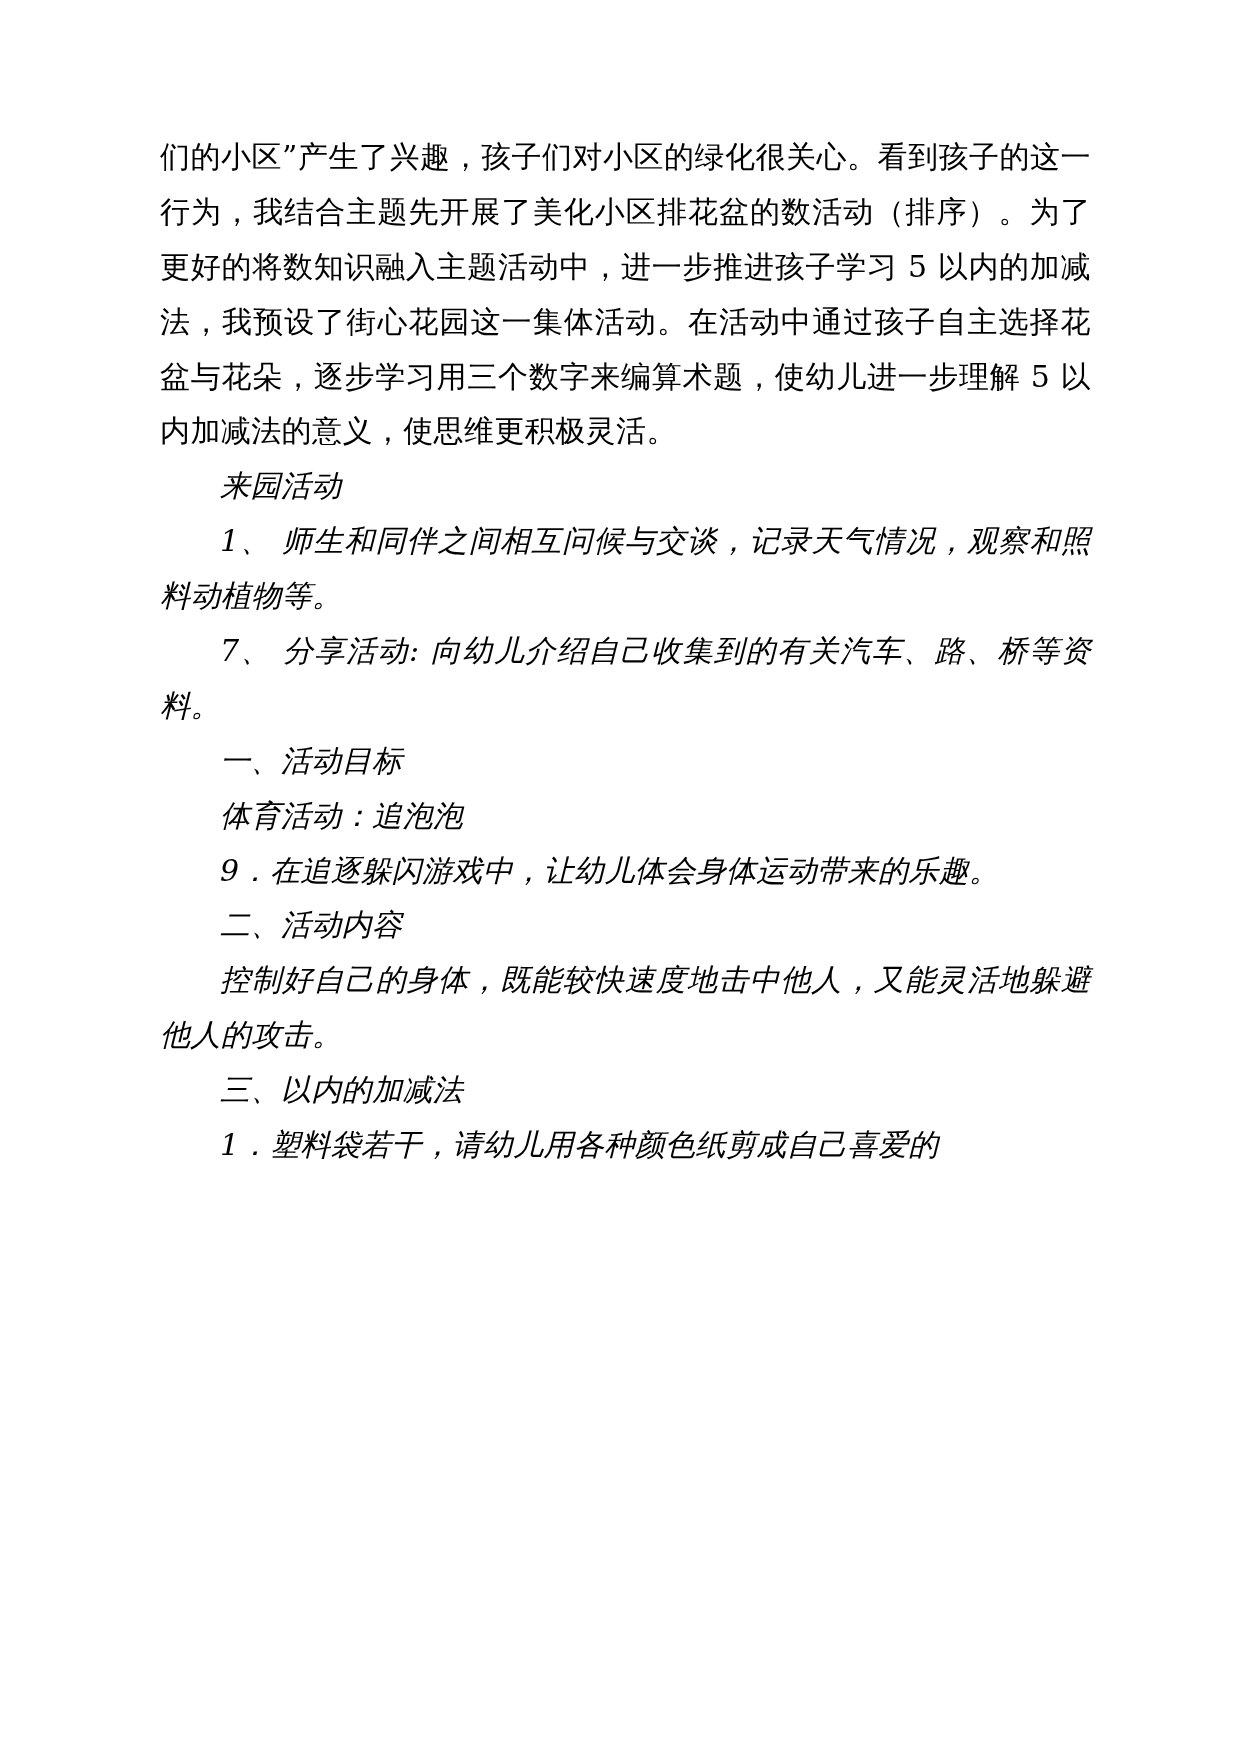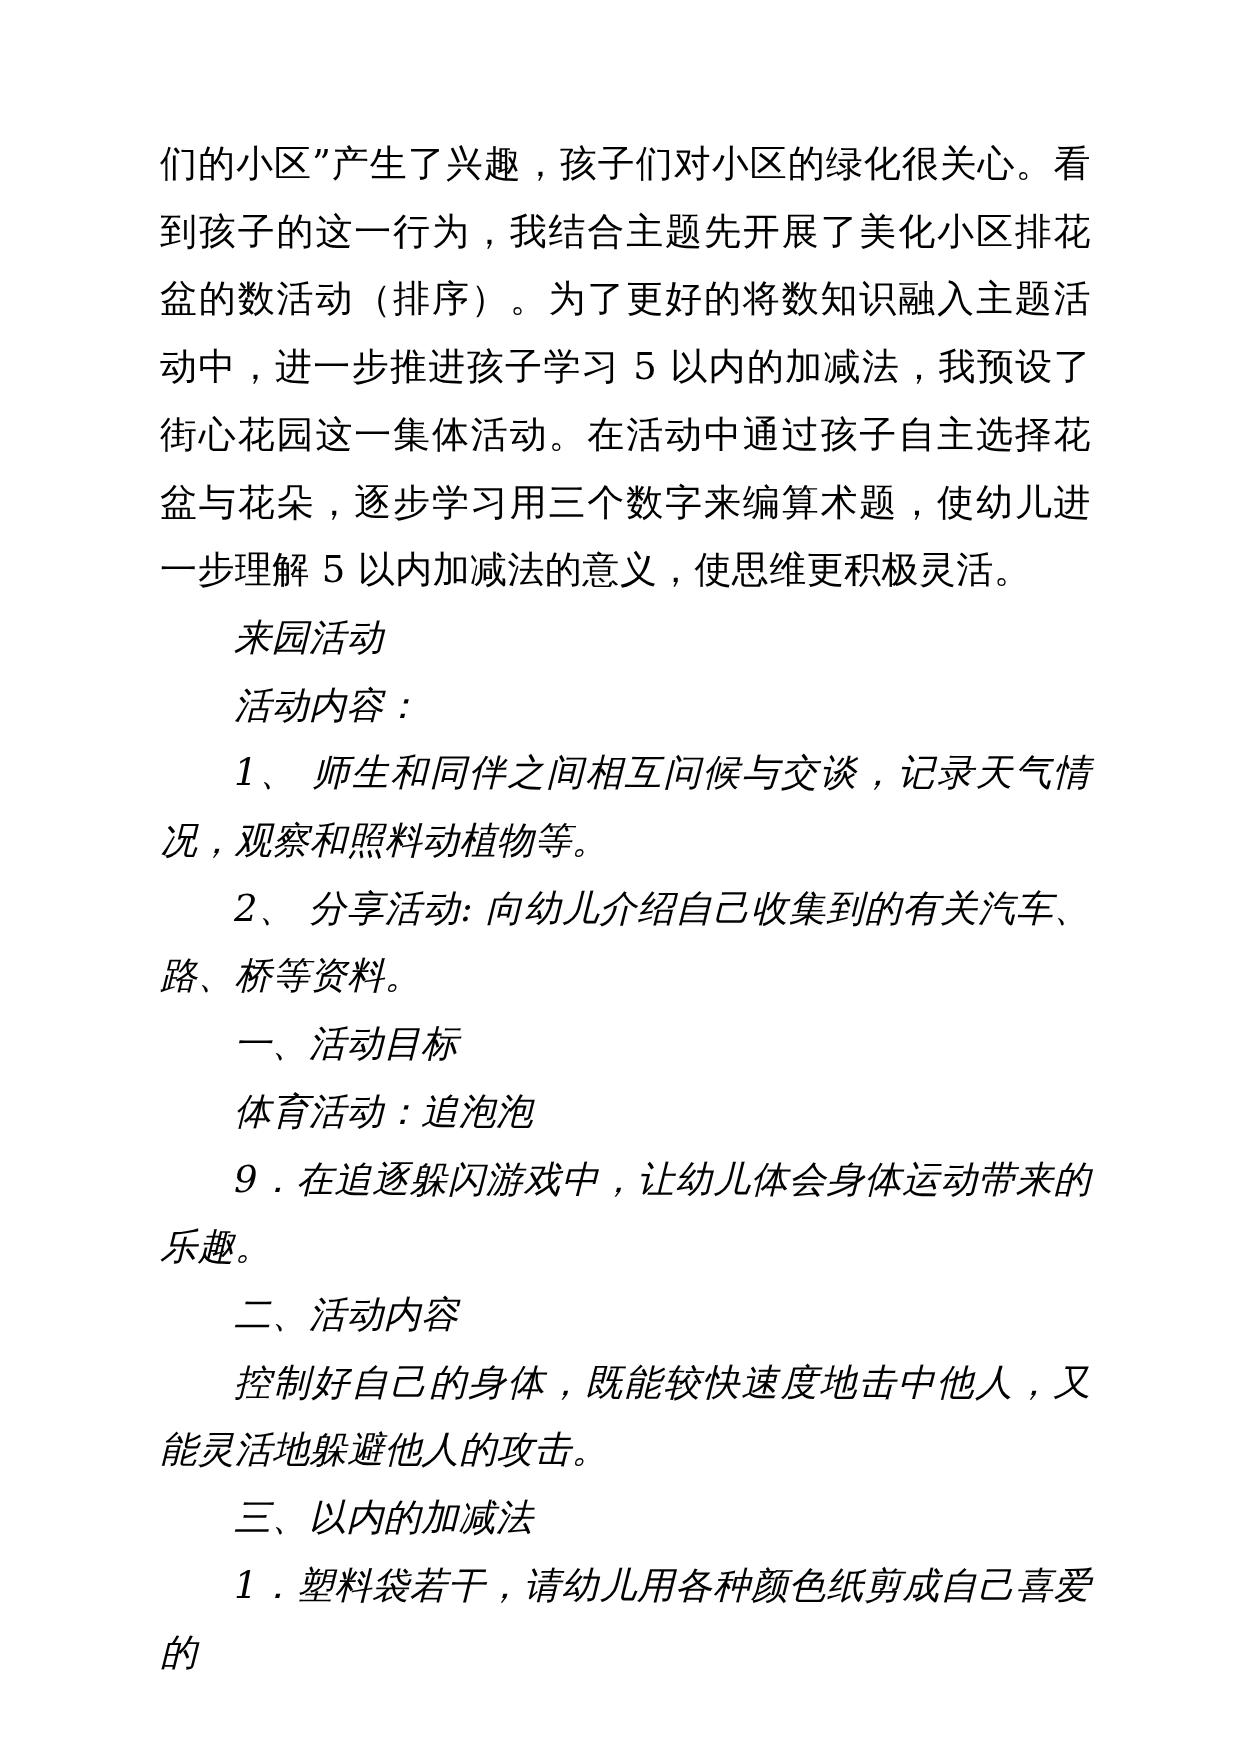--- a/index.html
+++ b/index.html
@@ -15,21 +15,21 @@
   }
   .page {
     position: relative;
     width: 1241px;
     height: 1754px;
     box-sizing: border-box;
     padding: 130px 150px 100px 160px;
     background: #ffffff;
   }
   .doc-body {
-    font-size: 37px;
+    font-size: 30px;
     line-height: 1.83;
     letter-spacing: 0.4px;
     text-align: justify;
     text-justify: inter-ideograph;
   }
   .para {
     margin: 0 0 0 0;
     white-space: pre-wrap;
   }
   .para.indent {
@@ -37,23 +37,22 @@
     font-style: italic;
   }
 </style>
 </head>
 <body>
 
 <div class="page">
   <div class="doc-body">
     <p class="para">们的小区”产生了兴趣，孩子们对小区的绿化很关心。看到孩子的这一行为，我结合主题先开展了美化小区排花盆的数活动（排序）。为了更好的将数知识融入主题活动中，进一步推进孩子学习 5 以内的加减法，我预设了街心花园这一集体活动。在活动中通过孩子自主选择花盆与花朵，逐步学习用三个数字来编算术题，使幼儿进一步理解 5 以内加减法的意义，使思维更积极灵活。</p>
     <p class="para indent">来园活动</p>
-    <p class="para indent">活动内容：</p>
     <p class="para indent">1、 师生和同伴之间相互问候与交谈，记录天气情况，观察和照料动植物等。</p>
-    <p class="para indent">2、 分享活动: 向幼儿介绍自己收集到的有关汽车、路、桥等资料。</p>
+    <p class="para indent">7、 分享活动: 向幼儿介绍自己收集到的有关汽车、路、桥等资料。</p>
     <p class="para indent">一、活动目标</p>
     <p class="para indent">体育活动：追泡泡</p>
     <p class="para indent">9．在追逐躲闪游戏中，让幼儿体会身体运动带来的乐趣。</p>
     <p class="para indent">二、活动内容</p>
     <p class="para indent">控制好自己的身体，既能较快速度地击中他人，又能灵活地躲避他人的攻击。</p>
     <p class="para indent">三、以内的加减法</p>
     <p class="para indent">1．塑料袋若干，请幼儿用各种颜色纸剪成自己喜爱的</p>
   </div>
 </div>
 

